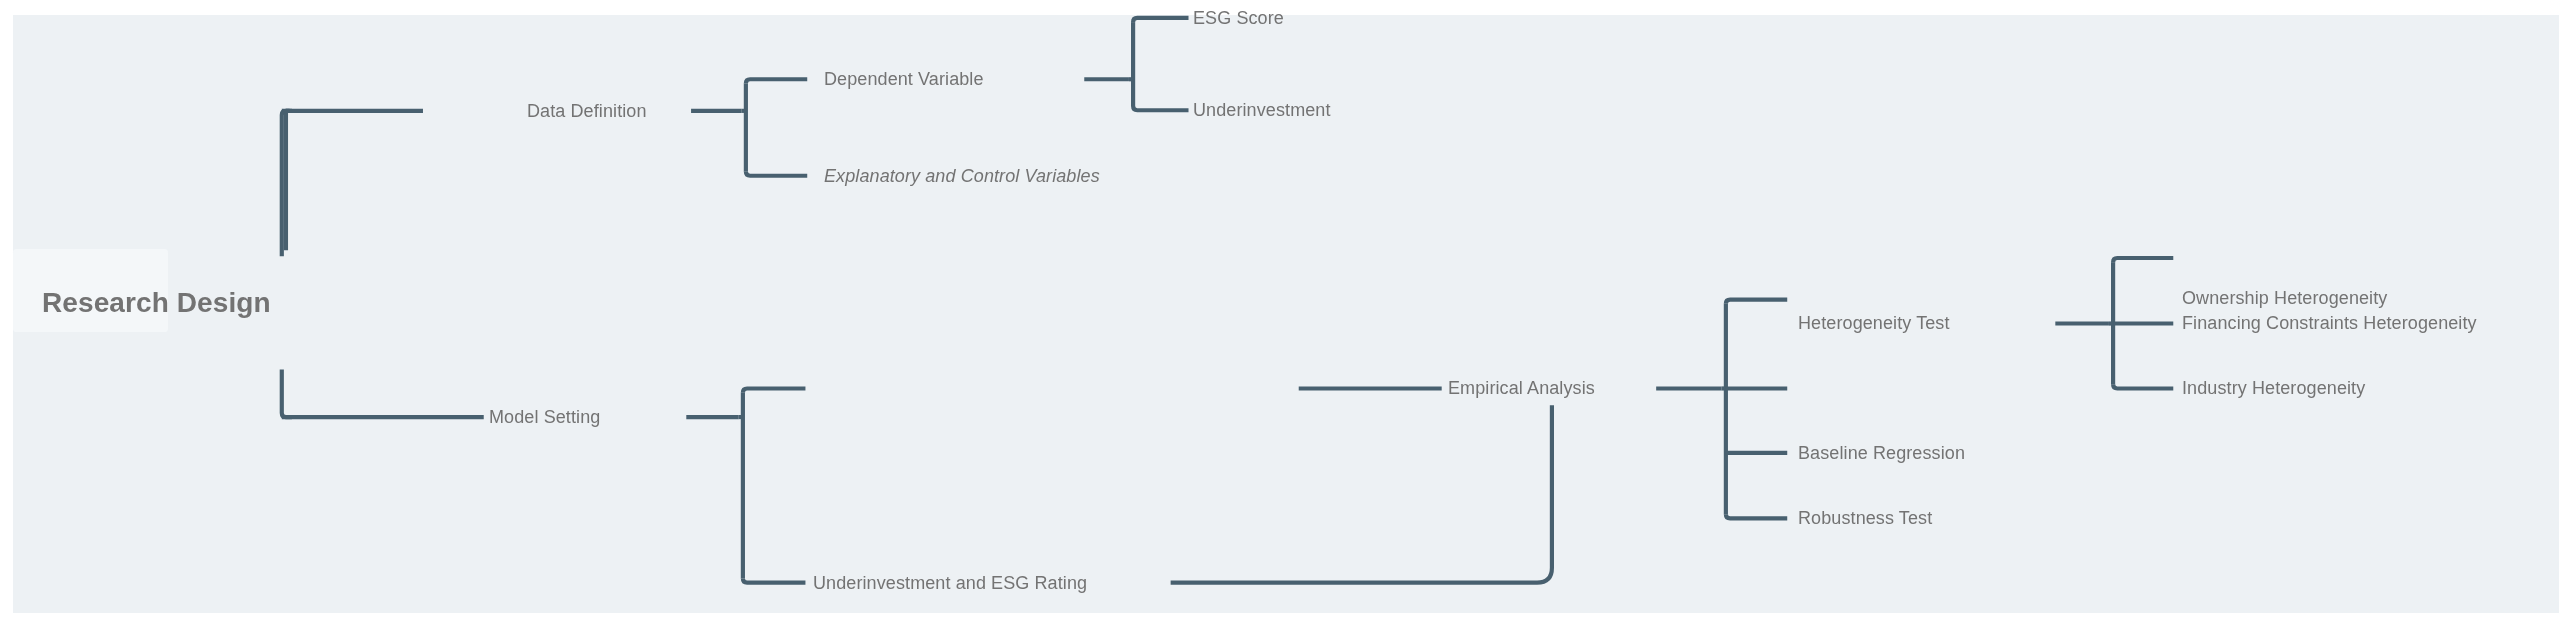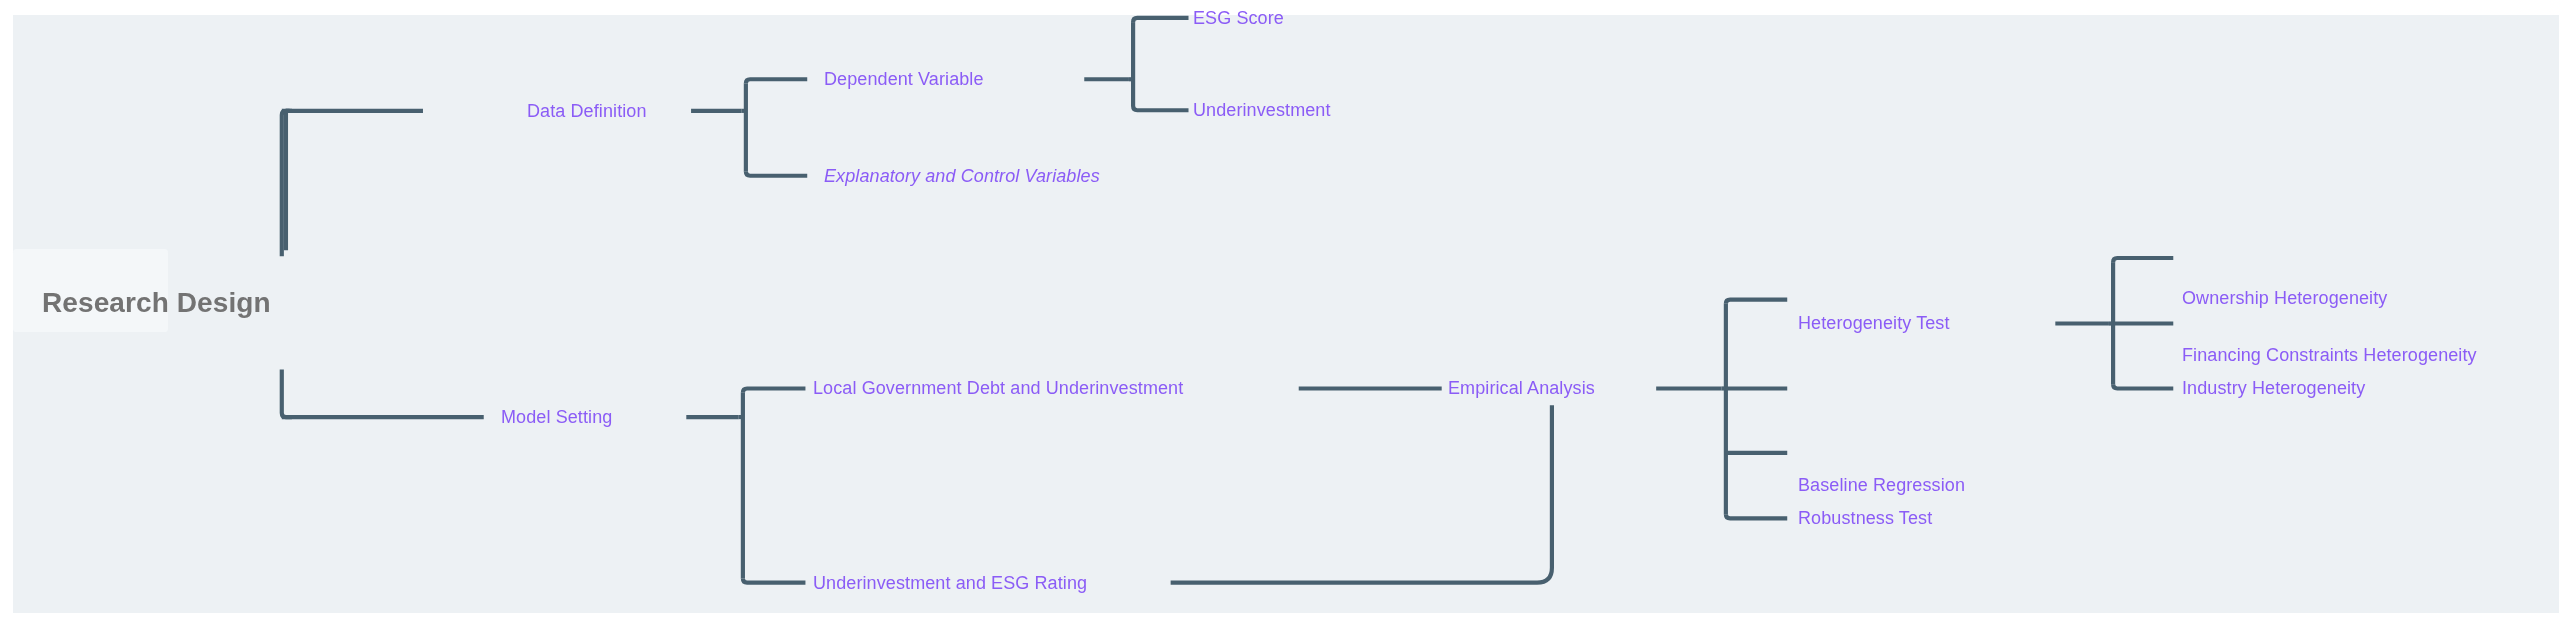--- a/index.html
+++ b/index.html
@@ -1,20 +1,20 @@
 <!DOCTYPE html>
 <html style="font-size:9.5px"><head>
 <meta charset="utf-8">
 <style>
   html,body{margin:0;padding:0;background:#ffffff;}
   body{font-family:"Liberation Sans","DejaVu Sans",sans-serif;}
   #stage{position:relative;width:2576px;height:628px;background:#ffffff;overflow:hidden;}
   #canvas{position:absolute;left:13px;top:15px;width:2546px;height:598px;background:#edf1f4;}
   #edges{position:absolute;left:0;top:0;width:2576px;height:628px;pointer-events:none;}
-  .node{position:absolute;white-space:nowrap;color:#8b5cf6;font-size:18px;line-height:1;
+  .node{position:absolute;white-space:nowrap;color:#737373;font-size:18px;line-height:1;
         transform:translateY(-50%);letter-spacing:0.1px;}
   .root{position:absolute;transform:translateY(-50%);white-space:nowrap;
         font-size:28px;font-weight:bold;color:#737373;letter-spacing:0.1px;}
   .root-bg{position:absolute;background:#f4f7f9;border-radius:3.6px;}
 </style>
 </head>
 <body>
 
 <div id="stage">
 
@@ -78,34 +78,33 @@
   <div class="node" style="left:491px;top:111px;margin-left:36px;">Data Definition</div>
 
   <div class="node" style="left:824px;top:79px;">Dependent Variable</div>
 
   <div class="node" style="left:1193px;top:18px;">ESG Score</div>
 
   <div class="node" style="left:1193px;top:110px;">Underinvestment</div>
 
   <div class="node" style="left:824px;top:176px;font-style:italic;">Explanatory and Control Variables</div>
 
-  <div class="node" style="left:489px;top:417px;margin-left:12px;">Model Setting</div>
+  <div class="node" style="left:489px;top:417px;">Model Setting</div>
 
-  <div class="node" style="left:813px;top:388px;">Local Government Debt and Underinvestment</div>
 
   <div class="node" style="left:813px;top:583px;">Underinvestment and ESG Rating</div>
 
   <div class="node" style="left:1448px;top:388px;">Empirical Analysis</div>
 
   <div class="node" style="left:1798px;top:323px;">Heterogeneity Test</div>
 
   <div class="node" style="left:2182px;top:258px;margin-top:40px;">Ownership Heterogeneity</div>
 
-  <div class="node" style="left:2182px;top:323px;margin-top:32px;">Financing Constraints Heterogeneity</div>
+  <div class="node" style="left:2182px;top:323px;">Financing Constraints Heterogeneity</div>
 
   <div class="node" style="left:2182px;top:388px;">Industry Heterogeneity</div>
 
-  <div class="node" style="left:1798px;top:453px;margin-top:32px;">Baseline Regression</div>
+  <div class="node" style="left:1798px;top:453px;">Baseline Regression</div>
 
   <div class="node" style="left:1798px;top:518px;">Robustness Test</div>
 
 </div>
 
 
 </body></html>

